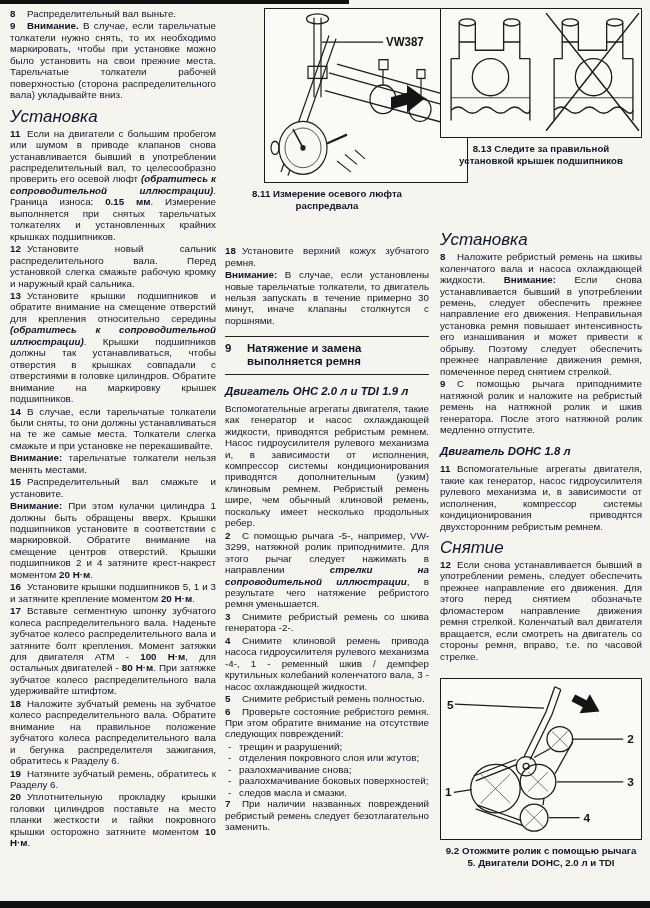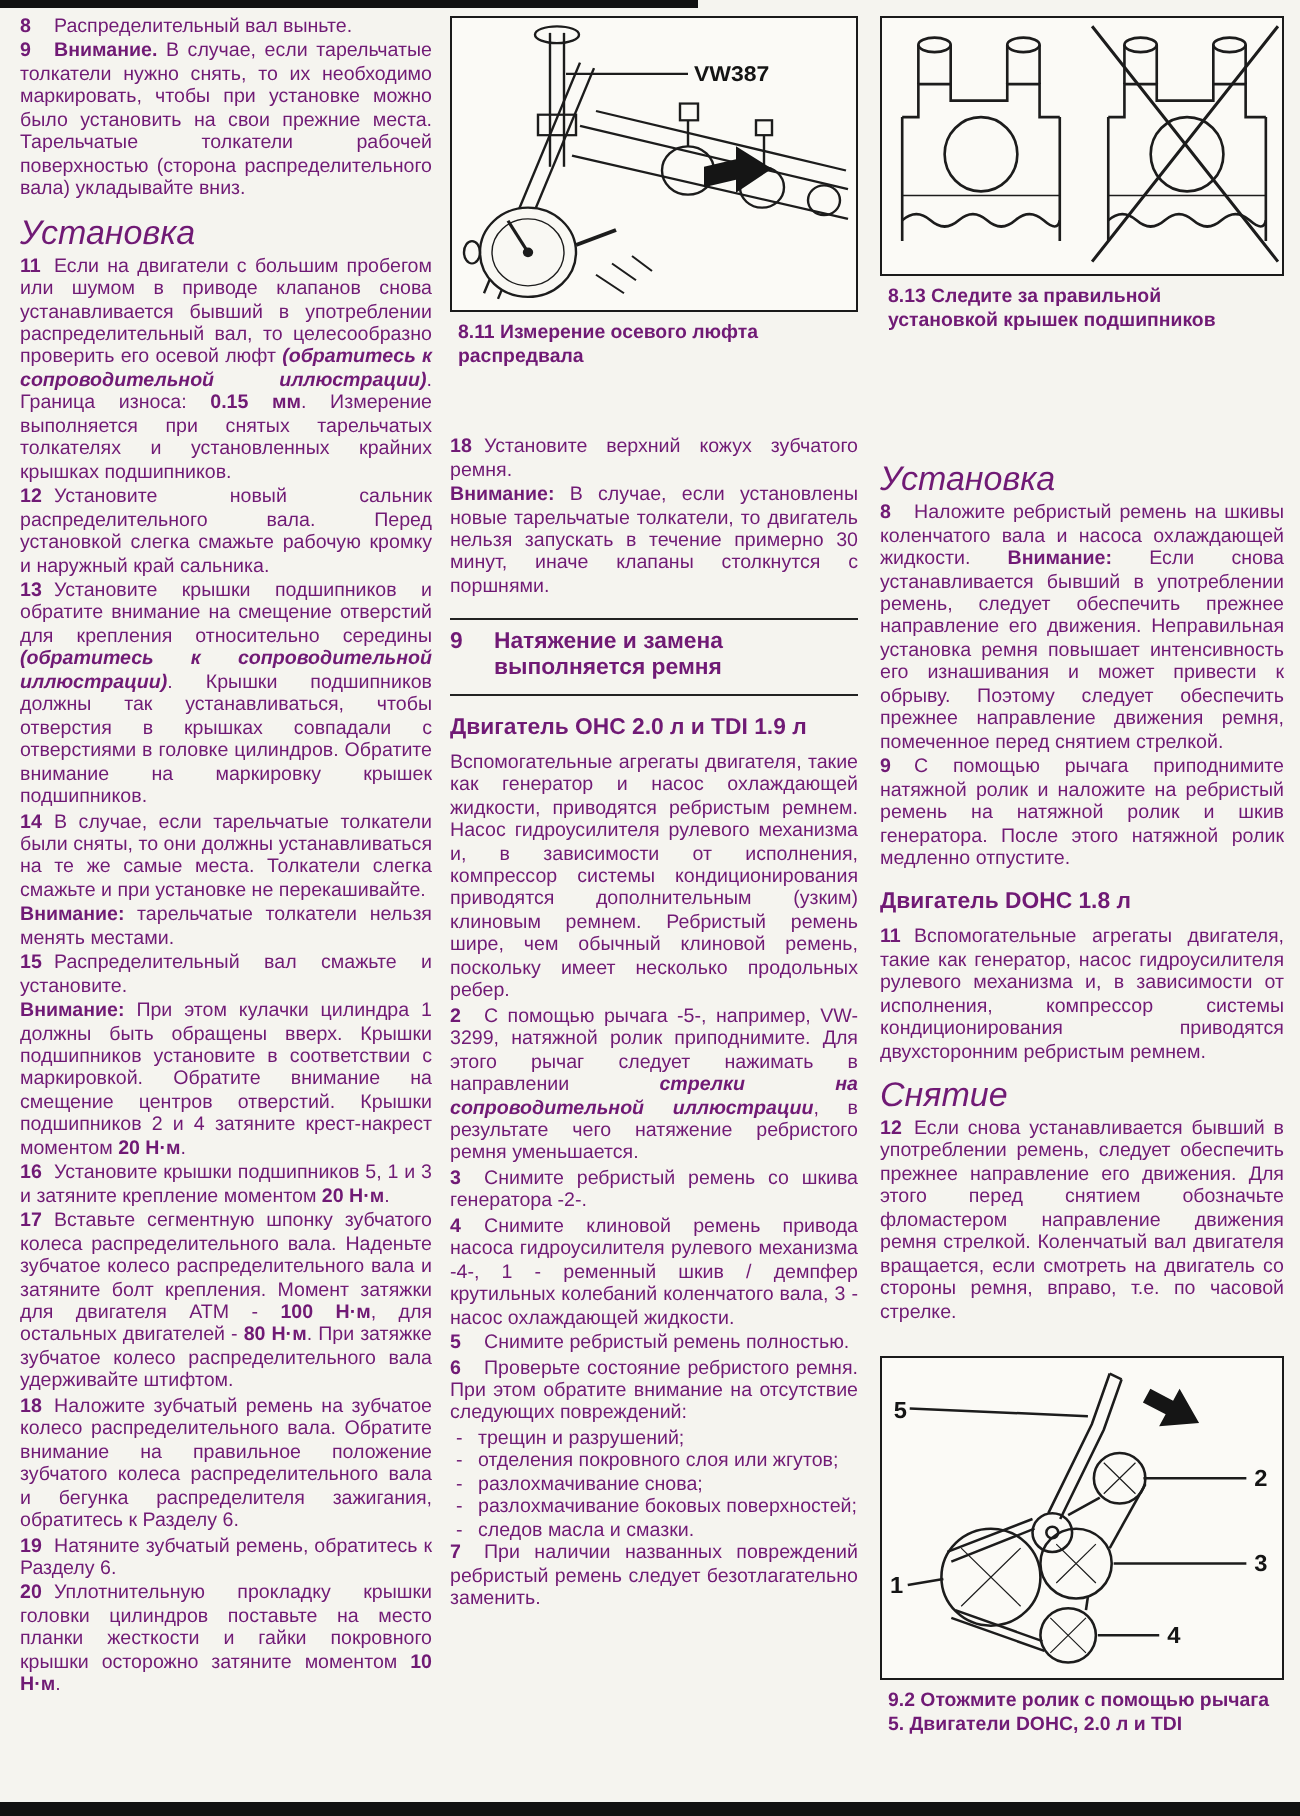--- a/index.html
+++ b/index.html
@@ -1,55 +1,55 @@
 <!DOCTYPE html>
 <html lang="ru"><head>
 <meta charset="utf-8">
 <style>
   html,body{margin:0;padding:0;background:#dddcd8;}
   .page{
     position:relative;width:650px;height:908px;margin:0 auto;
-    background:#f5f4ef;overflow:hidden;color:#701a75;
+    background:#f5f4ef;overflow:hidden;color:#0f172a;
     font-family:"Liberation Sans","DejaVu Sans",sans-serif;
   }
   .topbar{position:absolute;left:0;top:0;width:349px;height:4px;background:#111;}
   .bottombar{position:absolute;left:0;bottom:0;width:650px;height:7px;background:#111;}
 
   .col{position:absolute;top:8px;}
   .col-left{left:10px;width:206px;}
   .col-mid{left:225px;width:204px;}
   .col-right{left:440px;width:202px;}
 
   .blk{font-size:9.8px;line-height:11.45px;}
   .blk.p{text-align:justify;margin:0 0 1px 0;}
   .pnum{font-weight:bold;display:inline-block;min-width:17px;}
   .b{font-weight:bold;}
   .i{font-style:italic;}
   .blk.hi{font-style:italic;font-size:17px;line-height:13px;margin:9px 0 5px 0;}
-  .blk.hb{font-weight:bold;font-size:11.4px;line-height:12.8px;margin:10px 0 5px 0;}
+  .blk.hb{font-weight:bold;font-size:11.4px;line-height:12.8px;margin:10px 0 5px 0;font-style:italic;}
   .blk.sec{
     display:flex;font-weight:bold;font-size:11.4px;line-height:12.8px;
     border-top:1.5px solid #222;border-bottom:1.5px solid #222;
     padding:5px 0 6px 0;margin:10px 0 6px 0;
   }
   .secnum{min-width:22px;}
   .blk.li{position:relative;padding-left:14px;text-align:justify;}
   .limark{position:absolute;left:3px;}
 
   figure{margin:0;}
   .figframe{
     box-sizing:border-box;width:100%;background:#fbfaf6;
     border:1.6px solid #1a1a1a;
   }
   .figframe svg{display:block;width:100%;height:100%;}
   figcaption{
     font-weight:bold;font-size:9.7px;line-height:11.6px;
-    text-align:left;margin:5px 4px 0 4px;
-  }
-  .f811 .figframe{height:148px;}
+    text-align:center;margin:5px 4px 0 4px;
+  }
+  .f811 .figframe{height:175px;margin-left:39px;}
   .f813 .figframe{height:130px;}
   .f92  .figframe{height:162px;}
   .mid-blocks{margin-top:34px;}
   .rgap{height:58px;}
   .f92{margin-top:16px;}
   .svgtext{font-family:"Liberation Sans","DejaVu Sans",sans-serif;font-weight:bold;fill:#141414;}
 </style>
 </head>
 <body>
 

